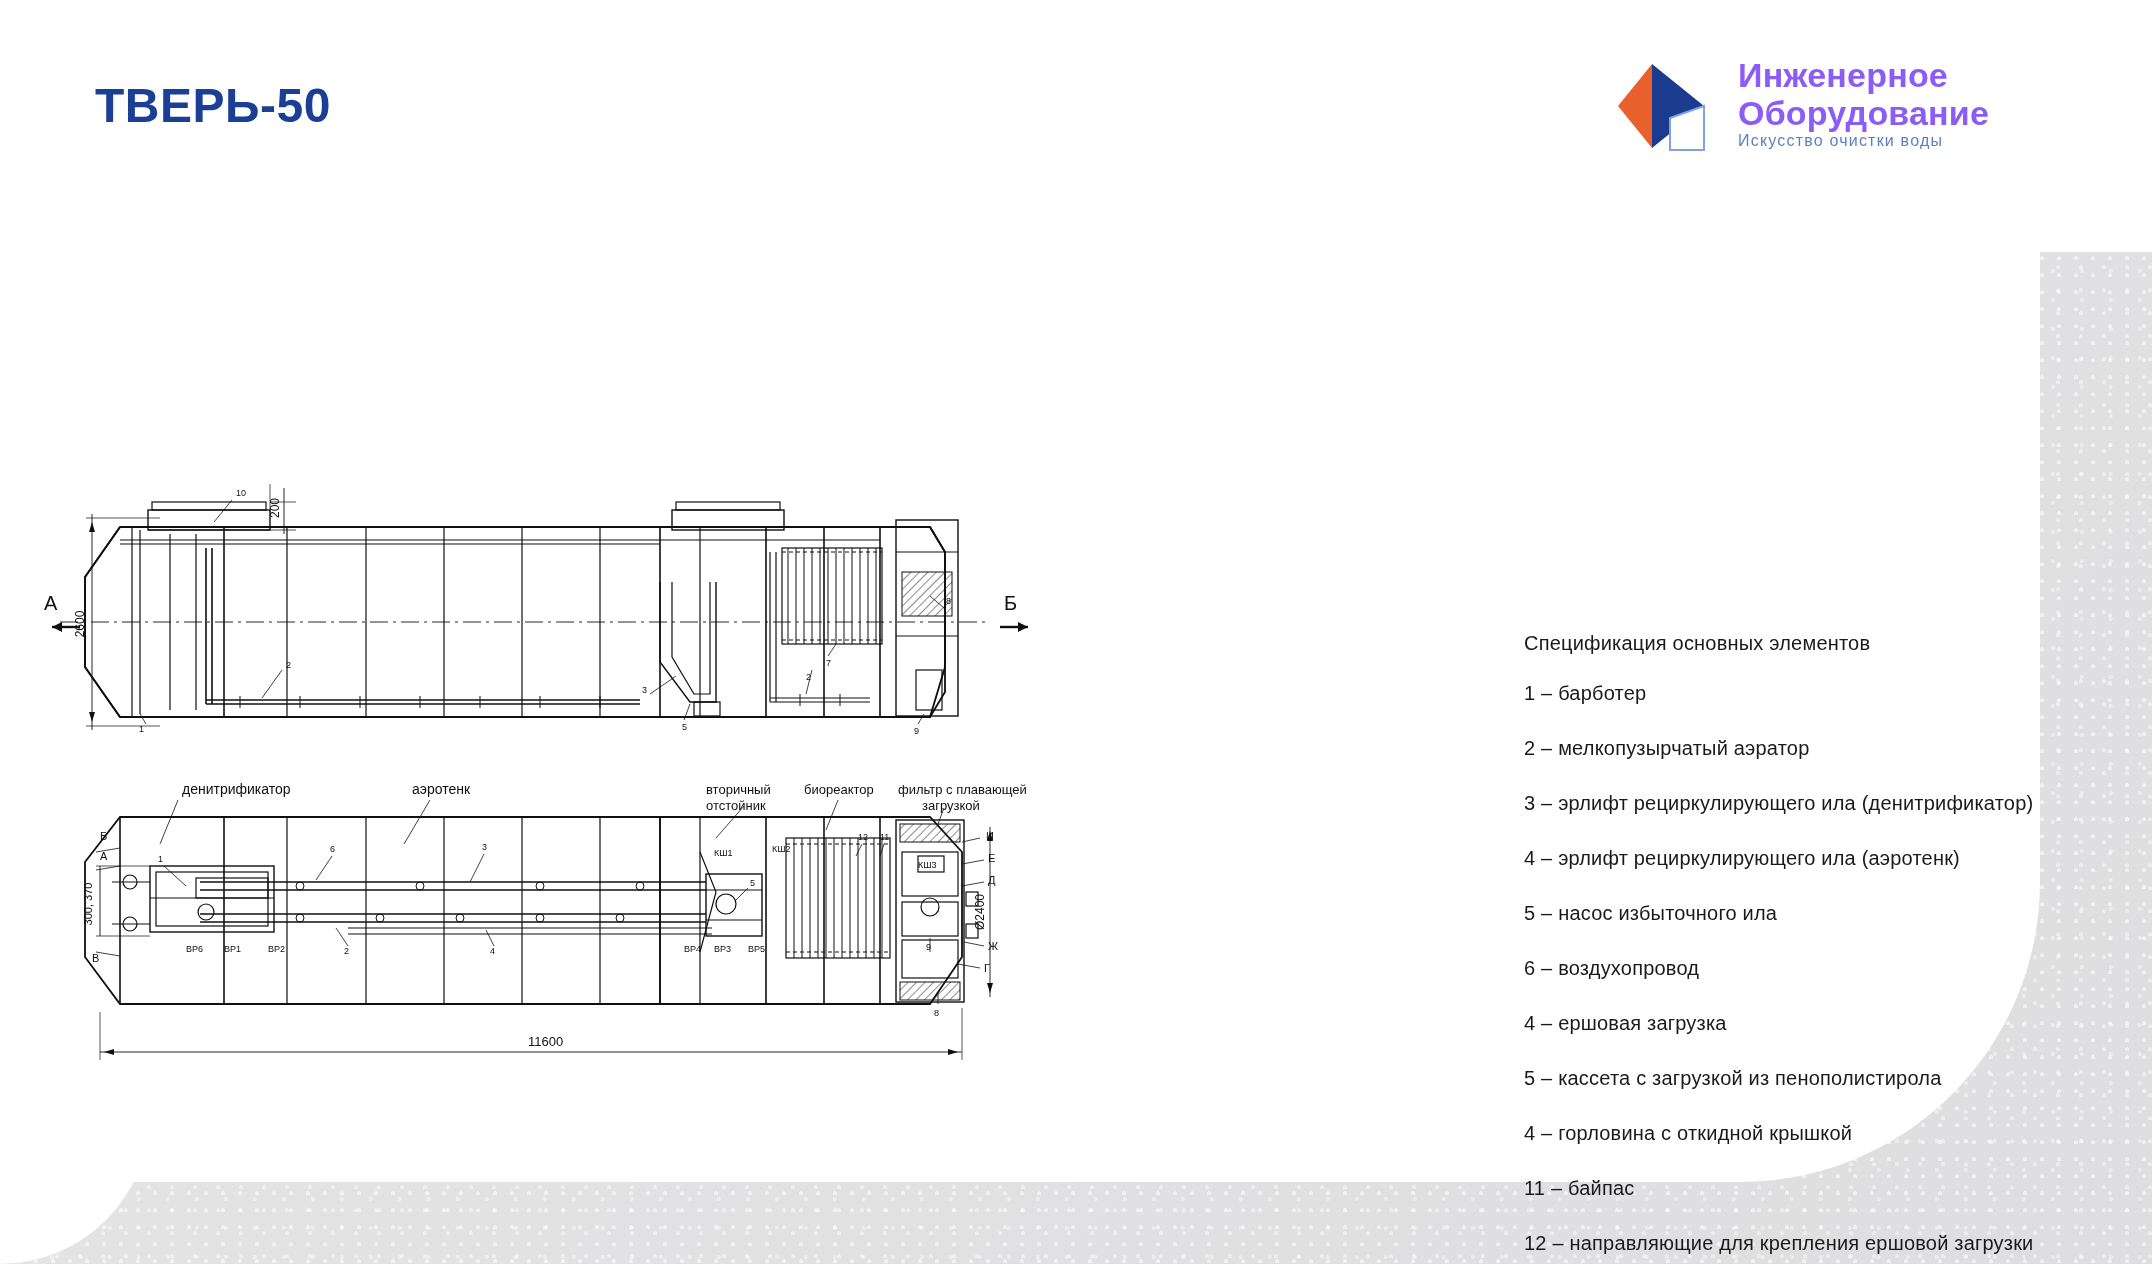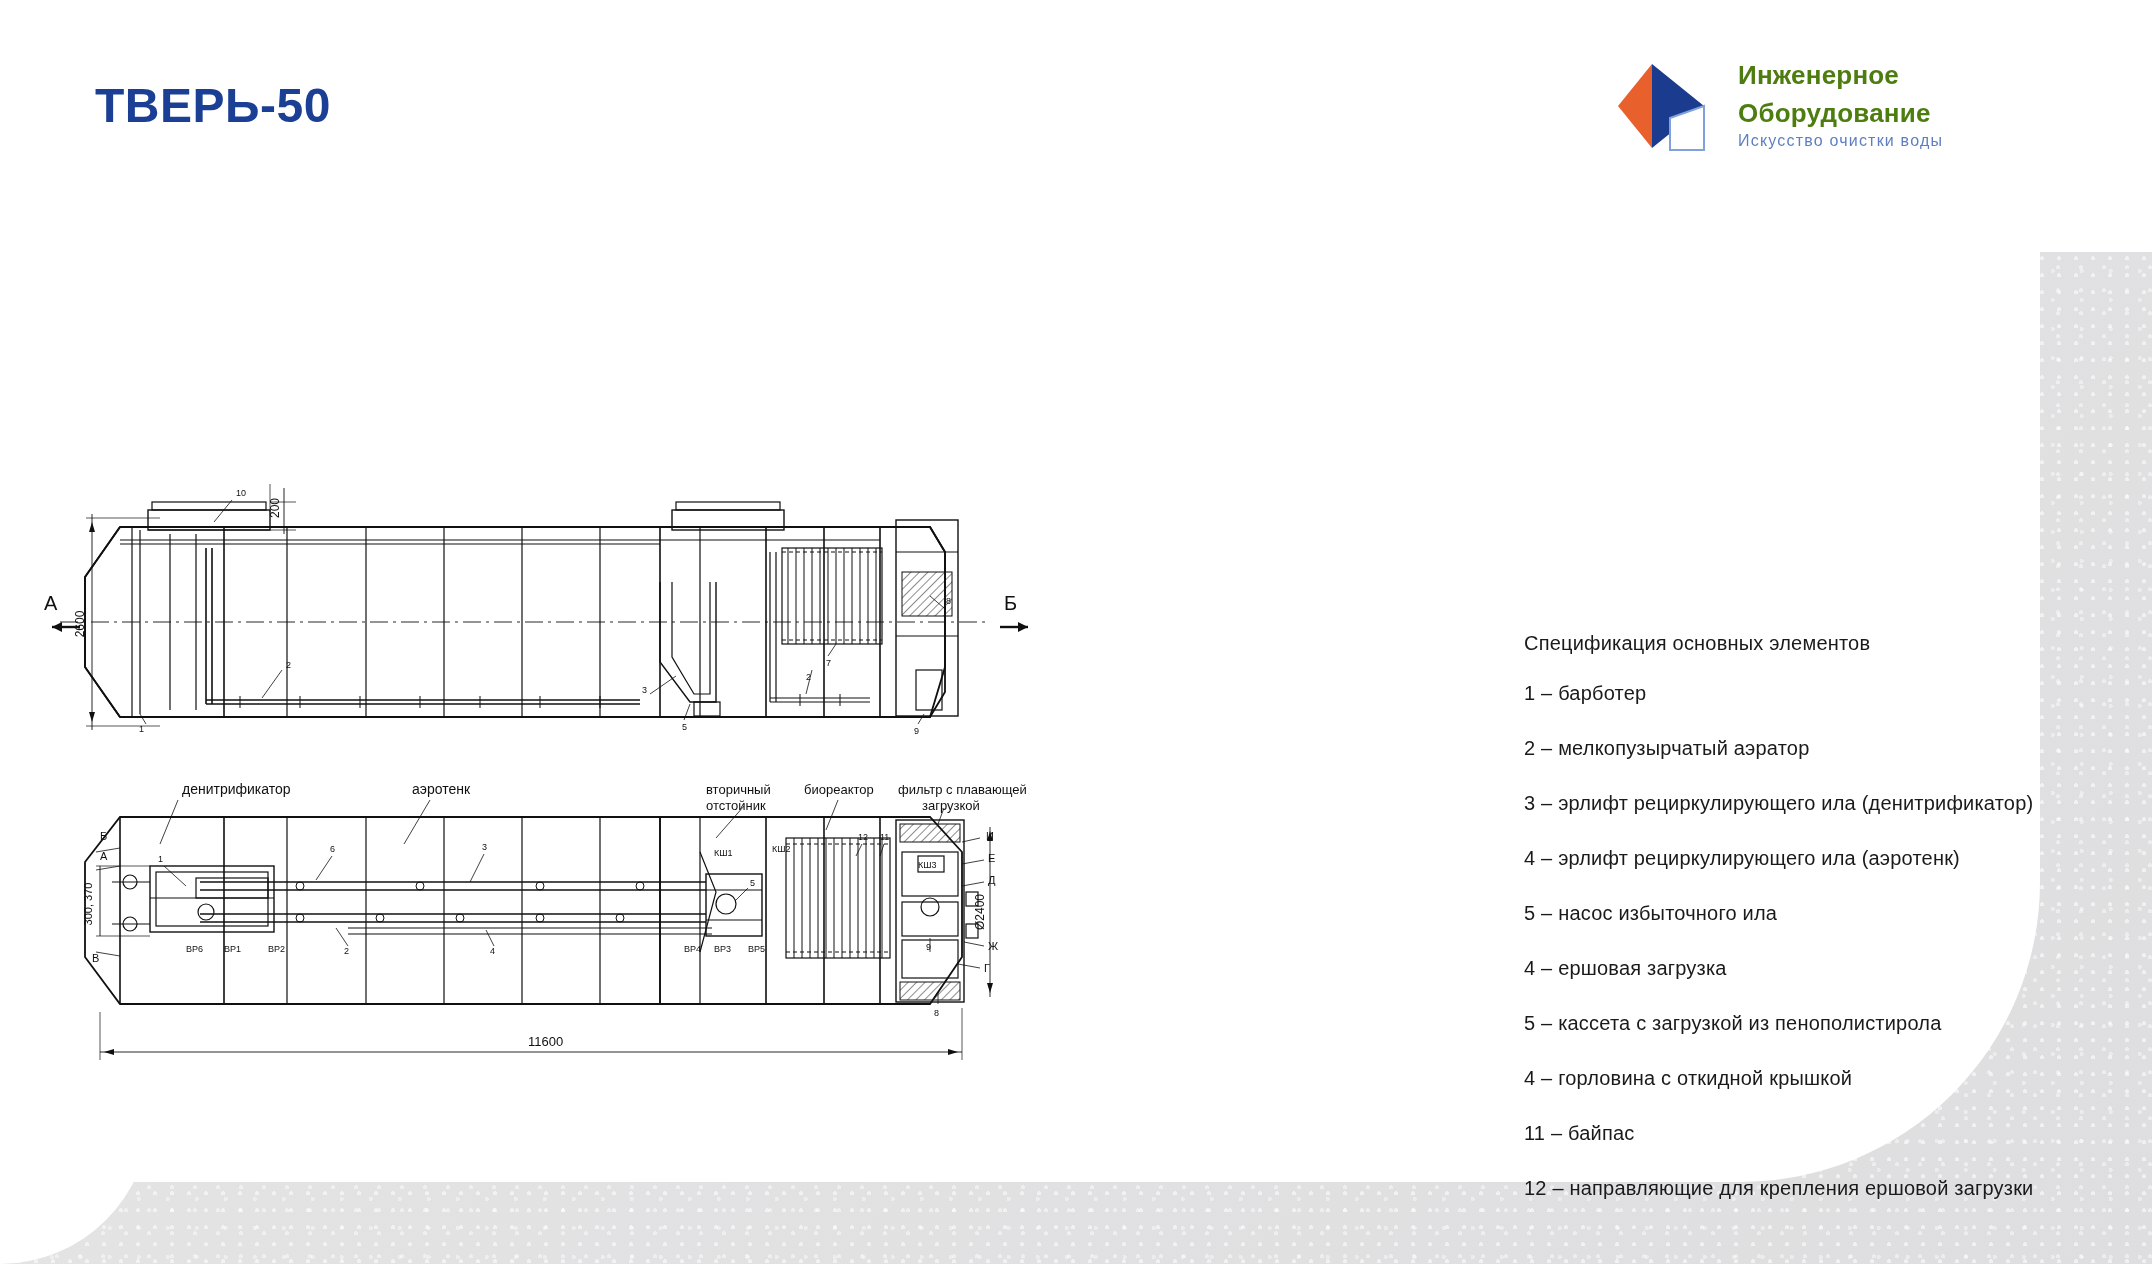--- a/index.html
+++ b/index.html
@@ -27,21 +27,21 @@
   }
   #title {
     position: absolute; left: 95px; top: 78px;
     font-size: 48px; font-weight: bold; letter-spacing: .5px;
     color: #1a3f94;
   }
   #logo-block { position: absolute; right: 160px; top: 50px; width: 380px; height: 120px; }
   #logo-mark { position: absolute; left: 0; top: 8px; width: 112px; height: 96px; }
   #logo-text { position: absolute; left: 126px; top: 6px; }
   .logo-line1, .logo-line2 {
-    font-size: 26px; font-weight: bold; color: #4d7c0f; line-height: 38px; letter-spacing: .2px;
+    font-size: 34px; font-weight: bold; color: #8b5cf6; line-height: 38px; letter-spacing: .2px;
   }
   .logo-sub {
     font-size: 16px; color: #5d7fc0; letter-spacing: 1.2px;
   }
   
   #sheet {
     position: absolute; left: 0; top: 252px; width: 2040px; height: 930px;
     background: #ffffff;
     border-bottom-right-radius: 300px;
   }
@@ -390,20 +390,21 @@
     </svg>
   </div>
 
   <div id="spec">
     <div id="spec-title">Спецификация основных элементов</div>
     <div class="spec-item">1 – барботер</div>
     <div class="spec-item">2 – мелкопузырчатый аэратор</div>
     <div class="spec-item">3 – эрлифт рециркулирующего ила (денитрификатор)</div>
     <div class="spec-item">4 – эрлифт рециркулирующего ила (аэротенк)</div>
     <div class="spec-item">5 – насос избыточного ила</div>
+    <div class="spec-item">6 – воздухопровод</div>
     <div class="spec-item">4 – ершовая загрузка</div>
     <div class="spec-item">5 – кассета с загрузкой из пенополистирола</div>
     <div class="spec-item">4 – горловина с откидной крышкой</div>
     <div class="spec-item">11 – байпас</div>
     <div class="spec-item">12 – направляющие для крепления ершовой загрузки</div>
   </div>
 
 </div>
 
 </body></html>

